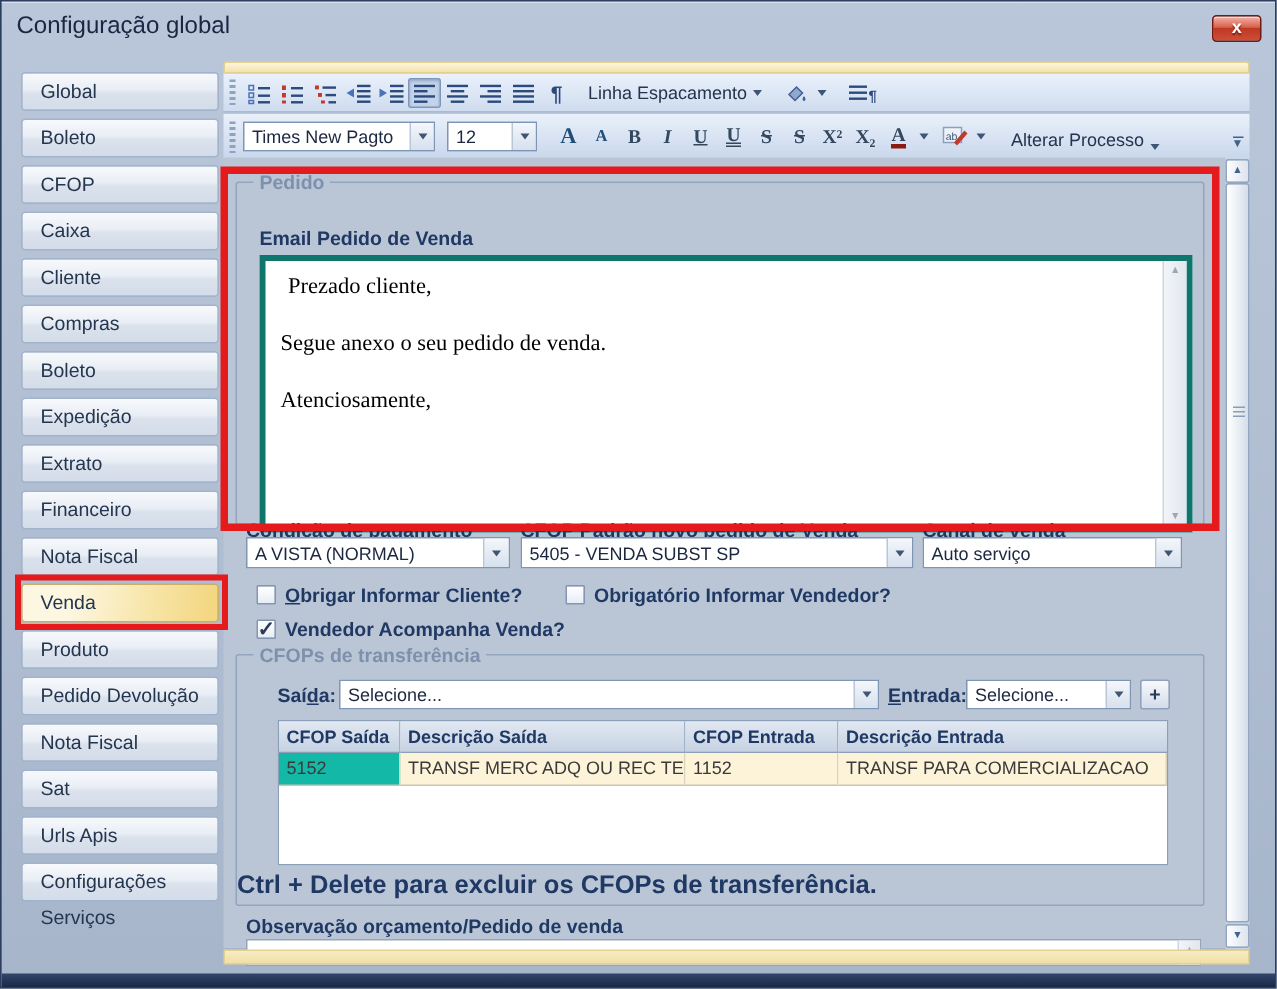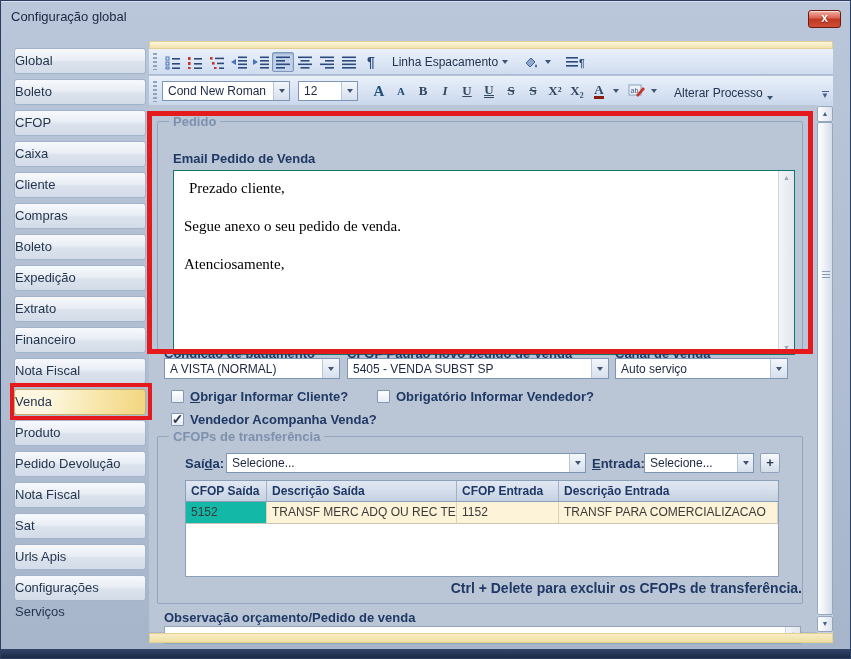--- a/index.html
+++ b/index.html
@@ -10,32 +10,32 @@
     position: relative; width: 851px; height: 659px; margin: 0 auto;
     background: linear-gradient(#bac6d9 0%, #b3c0d4 40%, #a7b5cb 100%);
     border: 1px solid #2c3e60; overflow: hidden;
     font-size: 13px; color: #1c2740;
   }
   #dialog::before { content:""; position:absolute; left:0; top:0; right:0; height:1px; background:#d9e1ee; }
   .bottom-band { position:absolute; left:0; top:648px; width:851px; height:11px;
     background: linear-gradient(#32456b, #17233f); }
 
   
-  .title-text { position:absolute; left:10px; top:8px; font-size:13px; color:#1b2742; }
+  .title-text { position:absolute; left:10px; top:8px; font-size:16px; color:#1b2742; }
   .close-btn { position:absolute; left:807px; top:9px; width:33px; height:18px;
     background: linear-gradient(#f2b4aa 0%, #d8604c 45%, #bf3822 50%, #cf4e38 100%);
     border:1px solid #6f1a0e; border-radius:3px;
     box-shadow: inset 0 1px 0 rgba(255,255,255,.55);
     color:#fff; font-weight:bold; font-size:12px; line-height:15px; text-align:center;
     text-shadow: 0 1px 1px #7e1f12; cursor:default; }
 
   
   .sidebar { position:absolute; left:13px; top:47px; width:132px;
     display:flex; flex-direction:column; gap:5px; }
-  .sb-item { height:26px; line-height:24px; 
+  .sb-item { height:26px; line-height:24px; padding-left:12px;
     background: linear-gradient(#f7f9fc 0%, #e9eef5 45%, #dbe2ec 55%, #d3dce9 100%);
     border:1px solid #a2b3cc; border-radius:3px; color:#24364f; font-size:13px; cursor:default; }
   .sb-item.selected {
     background: linear-gradient(100deg, #fdf7e1 25%, #f8e7ae 60%, #f3d783 95%);
     border-color:#c8b06a; }
 
   
   .strip { position:absolute; left:148px; width:684px; z-index:6;
     background: linear-gradient(#fdf6dc, #f2e2ab); border:1px solid #e3d193; }
   .strip.top { top:40px; height:8px; border-radius:2px 2px 0 0; }
@@ -80,21 +80,21 @@
   .groupbox { position:absolute; border:1px solid #93a5bc; border-radius:2px; }
   .grouptitle { position:absolute; top:-8px; left:11px; background:#bac6d6; padding:0 4px;
     color:#7d90ac; font-weight:bold; font-size:13px; }
   .g-pedido { left:8px; top:16px; width:646px; height:229px; }
   .g-cfops  { left:8px; top:331px; width:646px; height:168px; }
 
   .lbl { position:absolute; font-weight:bold; font-size:13px; color:#1f3864; white-space:nowrap; }
 
   
   .email-box { position:absolute; left:15px; top:48px; width:622px; height:185px;
-    background:#fff; border:1px solid #0f766e; }
+    background:#fff; border:4px solid #0f766e; }
   .email-text { position:absolute; left:0; top:0; right:16px; bottom:0; padding:9px 10px;
     font-family:"Liberation Serif","DejaVu Serif",serif; font-size:15px; color:#000; }
   .email-text p { margin:0 0 21px 0; }
   .email-text p:first-child { margin-left:5px; }
   .vscroll-lite { position:absolute; right:0; top:0; bottom:0; width:16px;
     background:linear-gradient(90deg,#f2f4f8,#e2e7ee); border-left:1px solid #cfd6e0;
     display:flex; flex-direction:column; justify-content:space-between; align-items:center; }
   .vscroll-lite .arr { font-size:7px; color:#9aa7b8; padding:3px 0; }
 
   
@@ -117,22 +117,22 @@
     grid-template-columns: 81px 190px 102px 1fr;
     grid-template-rows: 21px 22px 1fr; font-size:12px; }
   .grid .hcell { background:linear-gradient(#e1e8f2,#c6d2e3); border-right:1px solid #a0b2c8;
     border-bottom:1px solid #8ba0b8; font-weight:bold; color:#1f3864;
     padding:3px 5px; white-space:nowrap; overflow:hidden; }
   .grid .hcell:nth-child(4) { border-right:none; }
   .grid .dcell { background:#fdf3d8; border-right:1px solid #d8d3bc; border-bottom:1px solid #c9c5b2;
     color:#3a3a3a; padding:3px 5px; white-space:nowrap; overflow:hidden; }
   .grid .dcell.first { background:#14b8a6; }
   .grid .filler { grid-column: 1 / 5; background:#fff; }
-  .hint { position:absolute; left:0; top:143px; width:100%; text-align:right;
-    font-weight:bold; font-size:14px; color:#1f3864; }
+  .hint { position:absolute; left:0; top:143px; width:100%; text-align:left;
+    font-weight:bold; font-size:17px; color:#1f3864; }
 
   
   .obs-field { position:absolute; left:15px; top:521px; width:637px; height:18px;
     background:#fff; border:1px solid #93a5bc; z-index:2; }
   .obs-field .vscroll-lite { width:15px; }
 
   
   .main-scroll { position:absolute; left:816px; top:105px; width:16px; height:527px;
     background:#c7d2e0; z-index:4; }
   .ms-btn { position:absolute; left:0; width:16px; height:16px;
@@ -289,21 +289,21 @@
           <rect x="1" y="7" width="12" height="1.6" fill="#2c4a7c"></rect>
           <rect x="1" y="11" width="12" height="1.6" fill="#2c4a7c"></rect>
           <text x="14" y="13" font-size="10" font-weight="bold" fill="#2c4a7c">¶</text>
         </svg>
     </span>
   </div>
 
   <div class="toolbar tb2">
     <div class="grip"></div>
     <div class="combo tb-combo-font">
-      <span class="val">Cond New Roman</span>
+      <span class="val">Times New Pagto</span>
       <span class="btn">
           <i class="dd-arrow"></i>
         </span>
     </div>
     <div class="combo tb-combo-size">
       <span class="val">12</span>
       <span class="btn">
           <i class="dd-arrow"></i>
         </span>
     </div>

